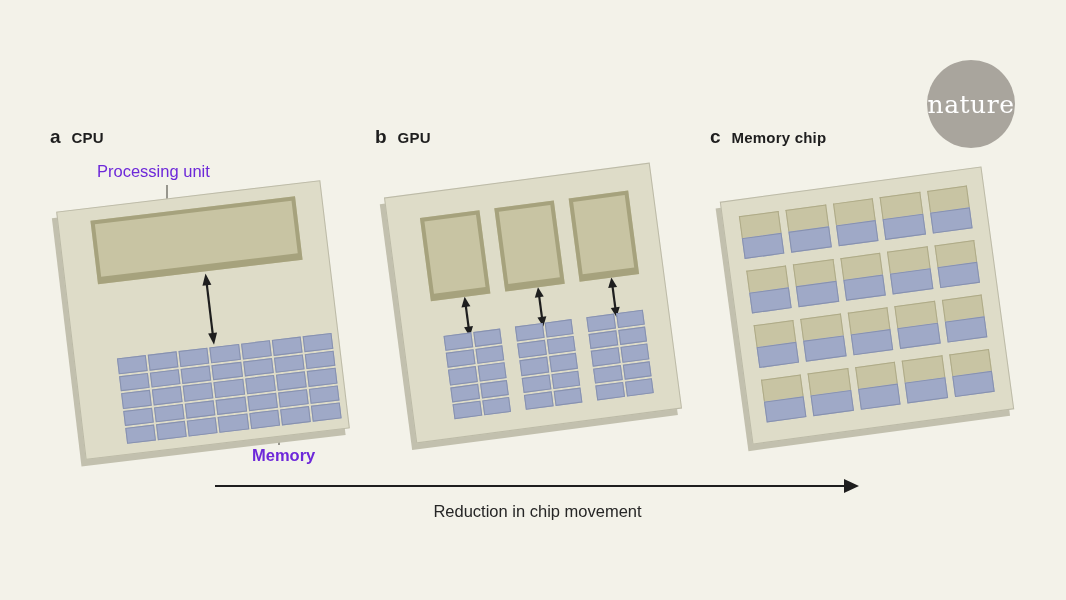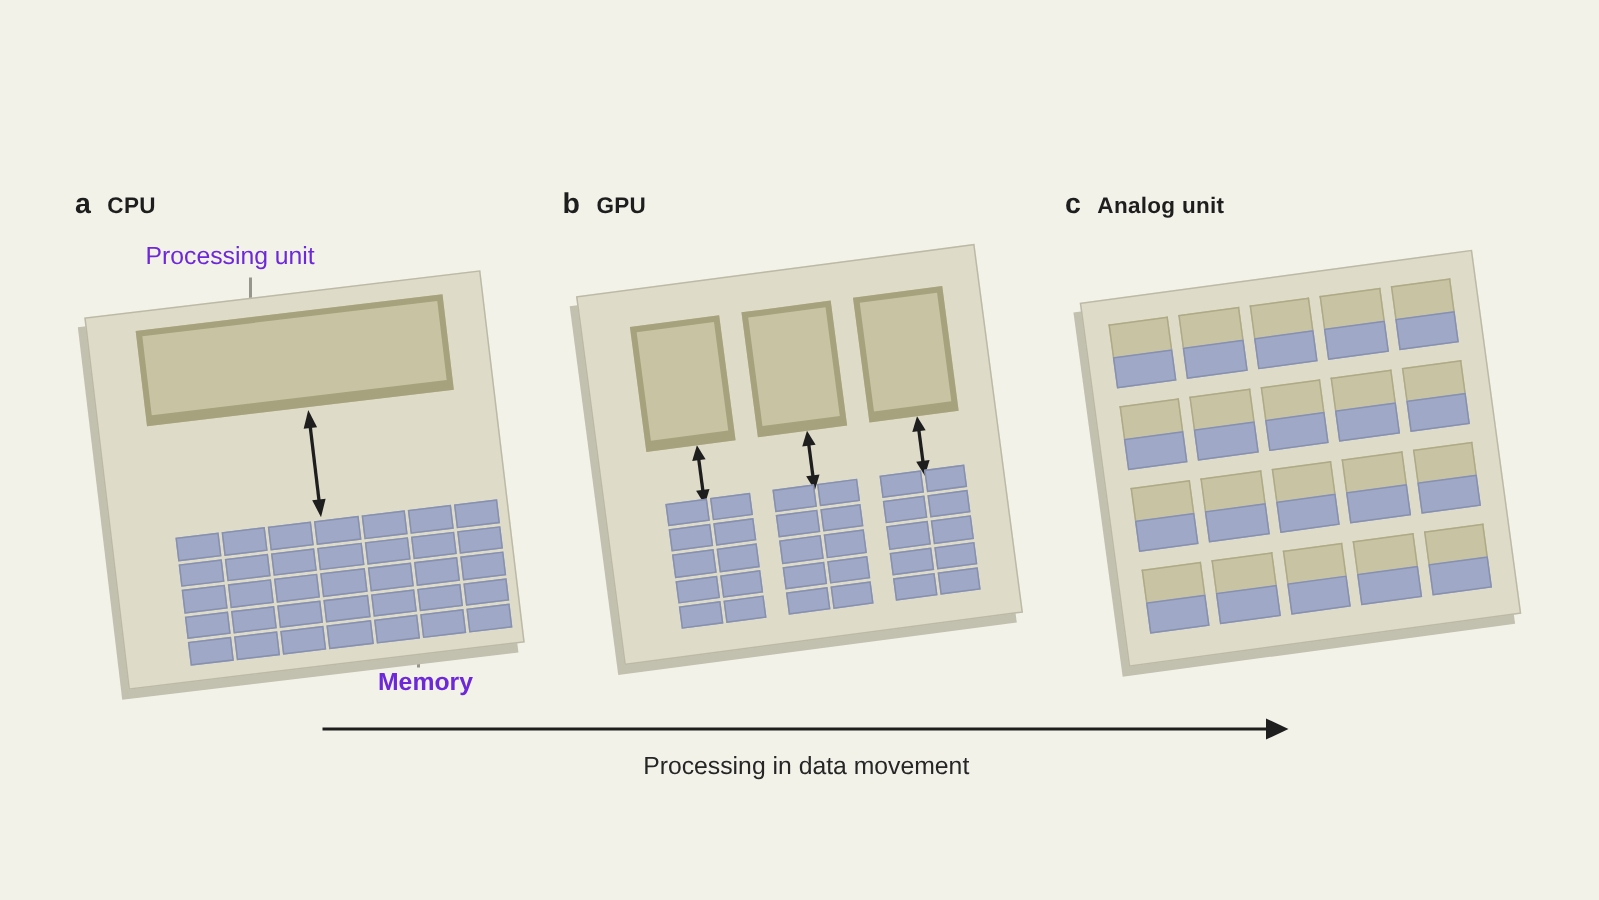--- a/index.html
+++ b/index.html
@@ -118,32 +118,35 @@
     font-family:"DejaVu Serif", serif;
     font-size:25px;color:var(--logo-text,#ffffff);
     letter-spacing:.5px;
   }
 </style>
 </head>
 <body>
 
 <div class="canvas">
 
+  <div class="logo">
+    <span>nature</span>
+  </div>
 
   <div class="panel-label" style="left:50px;top:126px;">
     <span class="letter">a</span>
     <span class="title">CPU</span>
   </div>
   <div class="panel-label" style="left:375px;top:126px;">
     <span class="letter">b</span>
     <span class="title">GPU</span>
   </div>
   <div class="panel-label" style="left:710px;top:126px;">
     <span class="letter">c</span>
-    <span class="title">Analog unit</span>
+    <span class="title">Memory chip</span>
   </div>
 
   <div class="ann" style="left:97px;top:162px;">Processing unit</div>
   <div class="leader" style="left:166px;top:185px;height:27px;"></div>
   <div class="ann" style="left:252px;top:446px;font-weight:bold;">Memory</div>
   <div class="leader" style="left:278px;top:416px;height:29px;"></div>
 
   <div class="chip chip-a">
     <div class="pu pu-cpu"></div>
     <svg class="arr-v" style="left:132px;top:78px;" width="16" height="72" viewBox="0 0 16 72">
@@ -329,15 +332,15 @@
         </div>
         <div class="tile">
           <div class="tile-top"></div>
           <div class="tile-bottom"></div>
         </div>
       </div>
   </div>
 
   <div class="reduction-line"></div>
   <div class="reduction-head"></div>
-  <div class="reduction-label">Processing in data movement</div>
+  <div class="reduction-label">Reduction in chip movement</div>
 
 </div>
 
 </body></html>

